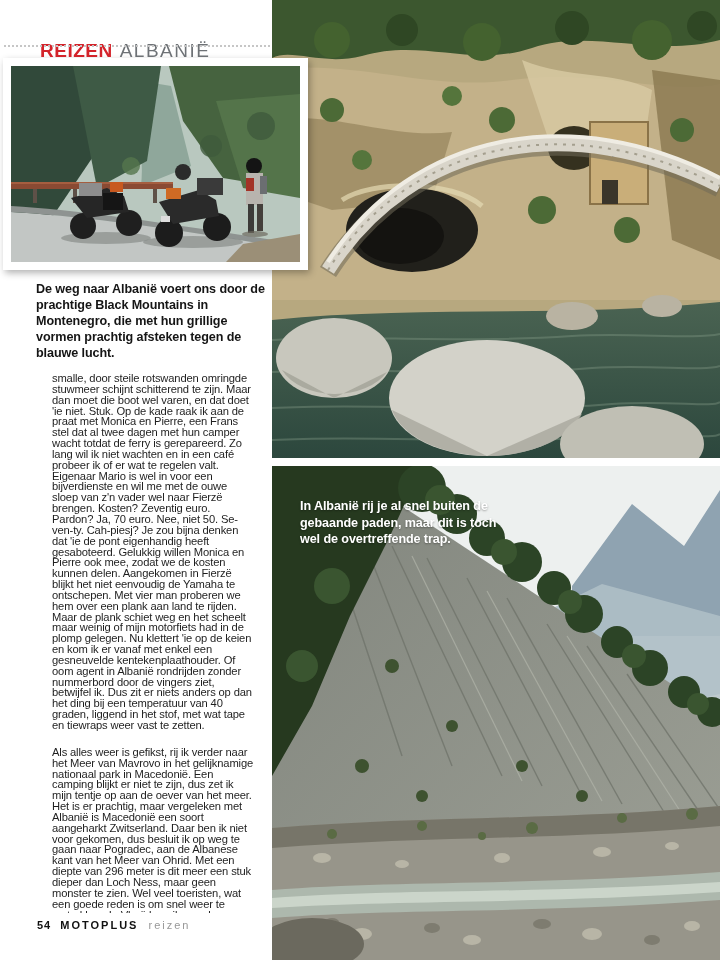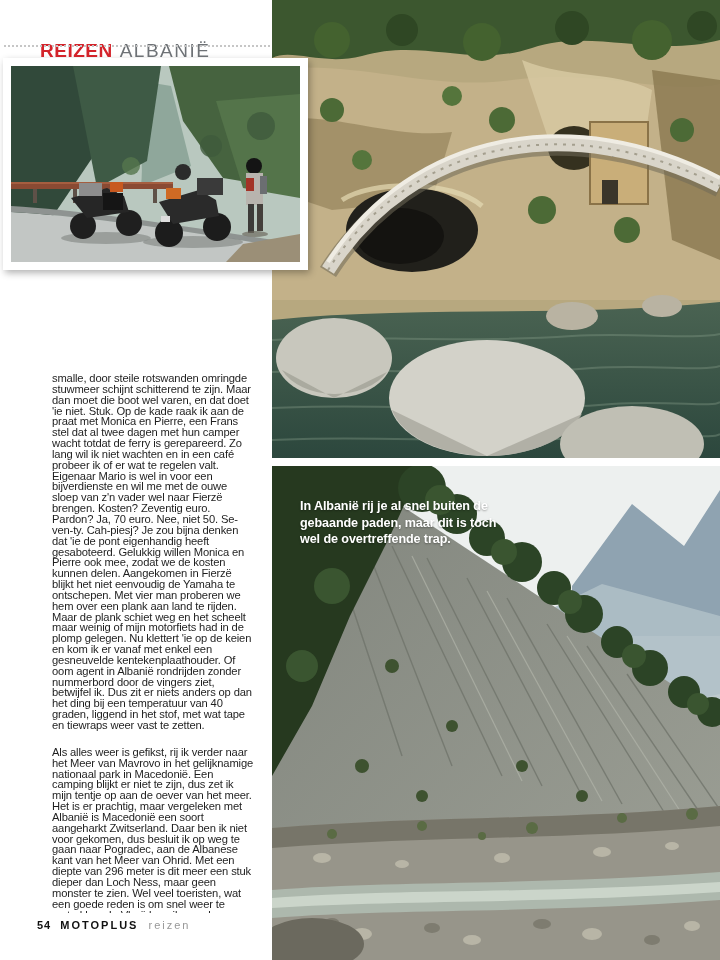--- a/index.html
+++ b/index.html
@@ -246,20 +246,21 @@
       <rect x="246" y="138" width="6" height="27" fill="#443f3b"></rect>
       <ellipse cx="244" cy="168" rx="13" ry="3" fill="#6e6a60" opacity=".7"></ellipse>
     </svg>
   </div>
 
   <div class="header">
     <span class="section">REIZEN</span><span class="topic">ALBANIË</span>
   </div>
   <div class="dotted-rule"></div>
 
+  <p class="intro">De weg naar Albanië voert ons door de prachtige Black Mountains in Montenegro, die met hun grillige vormen prachtig afsteken tegen de blauwe lucht.</p>
 
   <div class="body-col">
     <p>smalle, door steile rotswanden omringde stuwmeer schijnt schitterend te zijn. Maar dan moet die boot wel varen, en dat doet 'ie niet. Stuk. Op de kade raak ik aan de praat met Monica en Pierre, een Frans stel dat al twee dagen met hun camper wacht totdat de ferry is gerepareerd. Zo lang wil ik niet wachten en in een café probeer ik of er wat te regelen valt. Eigenaar Mario is wel in voor een bijverdienste en wil me met de ouwe sloep van z'n vader wel naar Fierzë brengen. Kosten? Zeventig euro. Pardon? Ja, 70 euro. Nee, niet 50. Se-ven-ty. Cah-piesj? Je zou bijna denken dat 'ie de pont eigenhandig heeft gesaboteerd. Gelukkig willen Monica en Pierre ook mee, zodat we de kosten kunnen delen. Aangekomen in Fierzë blijkt het niet eenvoudig de Yamaha te ontschepen. Met vier man proberen we hem over een plank aan land te rijden. Maar de plank schiet weg en het scheelt maar weinig of mijn motorfiets had in de plomp gelegen. Nu klettert 'ie op de keien en kom ik er vanaf met enkel een gesneuvelde kentekenplaathouder. Of oom agent in Albanië rondrijden zonder nummerbord door de vingers ziet, betwijfel ik. Dus zit er niets anders op dan het ding bij een temperatuur van 40 graden, liggend in het stof, met wat tape en tiewraps weer vast te zetten.</p>
     <p>Als alles weer is gefikst, rij ik verder naar het Meer van Mavrovo in het gelijknamige nationaal park in Macedonië. Een camping blijkt er niet te zijn, dus zet ik mijn tentje op aan de oever van het meer. Het is er prachtig, maar vergeleken met Albanië is Macedonië een soort aangeharkt Zwitserland. Daar ben ik niet voor gekomen, dus besluit ik op weg te gaan naar Pogradec, aan de Albanese kant van het Meer van Ohrid. Met een diepte van 296 meter is dit meer een stuk dieper dan Loch Ness, maar geen monster te zien. Wel veel toeristen, wat een goede reden is om snel weer te vertrekken. In Vlorë kom ik aan de Adriatische Zee. Via de kustweg ga ik verder naar het zuiden.</p>
   </div>
 
   <div class="footer">
     <span class="pagenum">54</span>
     <span class="magazine">MOTOPLUS</span>
     <span class="section2">reizen</span>

